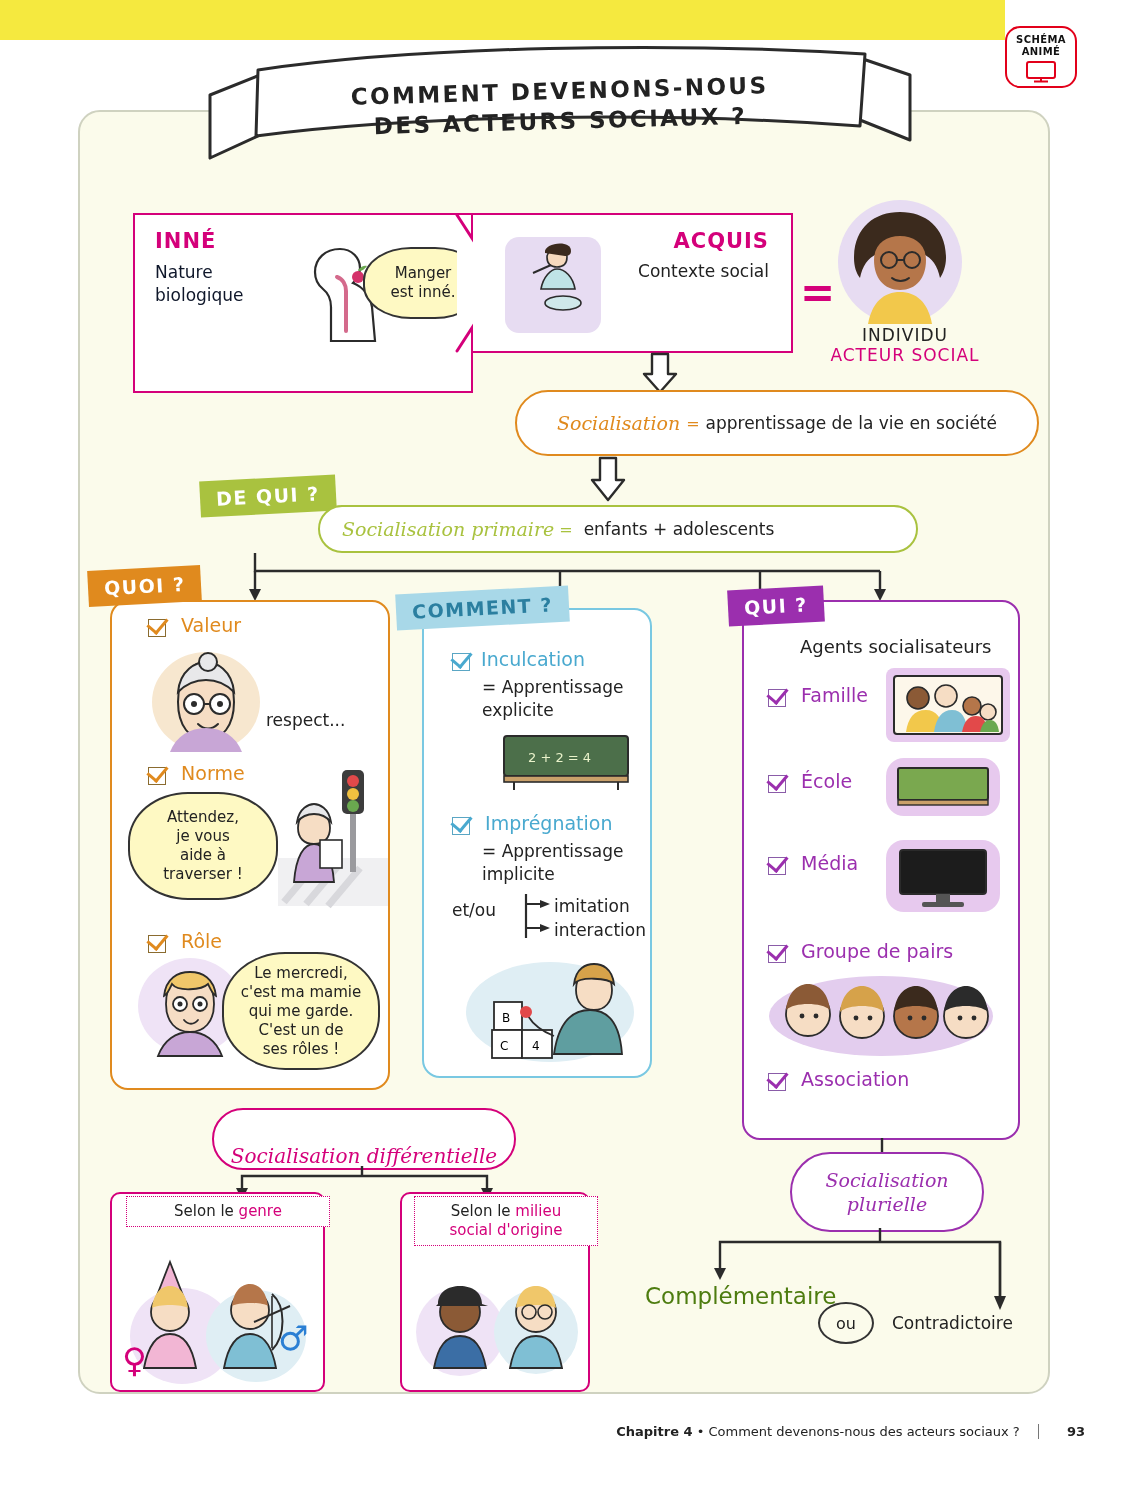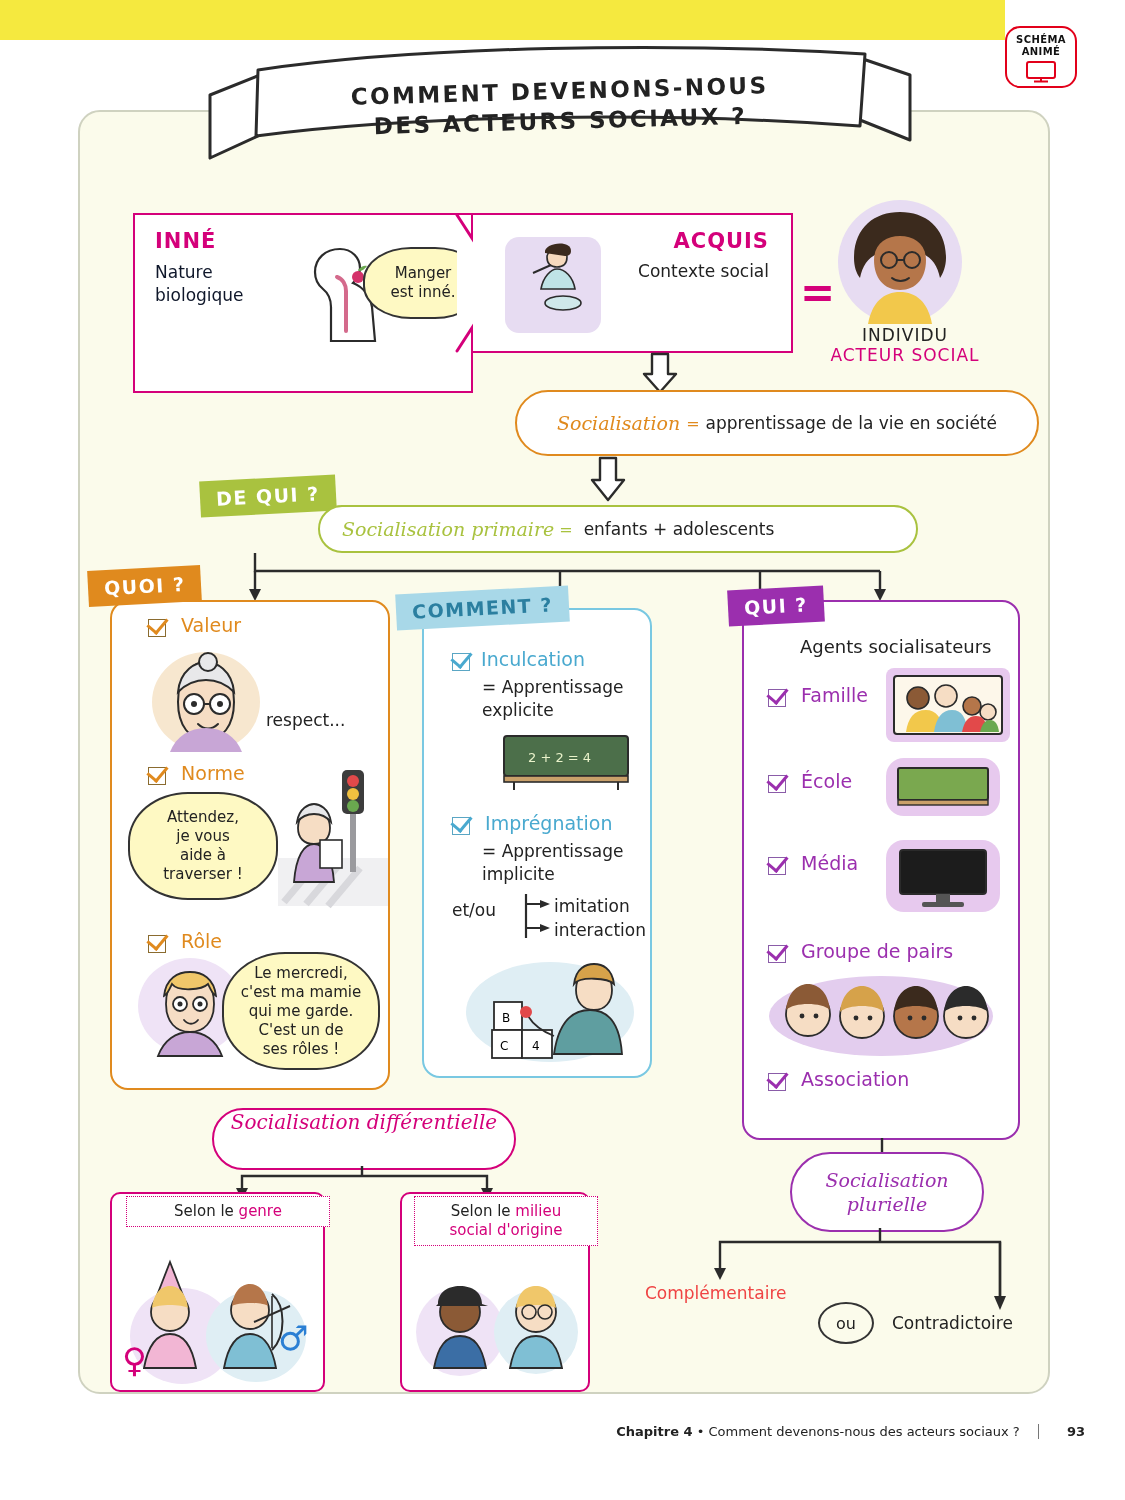--- a/index.html
+++ b/index.html
@@ -113,41 +113,41 @@
   .chk.purple{border-color:#8a5ca8;}
   .chk.purple:after{border-color:#9b2fae;}
 
   .item-label{font-size:19px;}
   .or{color:#e08a1e;} .bl{color:#49a9cf;} .pu{color:#9b2fae;}
 
   
   .cloud-diff{
     position:absolute;left:212px;top:1108px;width:300px;height:58px;
     border:2px solid #d4007a;background:#fff;border-radius:40px;
-    display:flex;align-items:flex-start;justify-content:center;
+    display:flex;align-items:flex-end;justify-content:center;
   }
   .cloud-diff .sc{font-family:"DejaVu Serif",serif;font-style:italic;color:#d4007a;font-size:20px;}
 
   .dbox{position:absolute;border:2px solid #d4007a;border-radius:10px;background:#fff;box-sizing:border-box;}
   .d1{left:110px;top:1192px;width:215px;height:200px;}
   .d2{left:400px;top:1192px;width:190px;height:200px;}
   .dlabel{
     position:absolute;background:#fff;border:1.5px dotted #d4007a;
     font-size:15px;color:#222;text-align:center;padding:5px 10px;line-height:19px;
   }
 
   
   .cloud-plur{
     position:absolute;left:790px;top:1152px;width:190px;height:76px;
     border:2px solid #9b2fae;background:#fff;border-radius:48px;
     display:flex;align-items:center;justify-content:center;text-align:center;
   }
   .cloud-plur .sc{font-family:"DejaVu Serif",serif;font-style:italic;color:#9b2fae;font-size:19px;line-height:24px;}
 
-  .comp{position:absolute;left:645px;top:1283px;font-size:17px;color:#ef4444;}
+  .comp{position:absolute;left:645px;top:1283px;font-size:23px;color:#4d7c0f;}
   .contr{position:absolute;left:892px;top:1313px;font-size:17px;color:#222;}
   .oucircle{
     position:absolute;left:818px;top:1302px;width:52px;height:38px;border:2px solid #333;border-radius:50%;
     display:flex;align-items:center;justify-content:center;font-size:16px;color:#222;
   }
 
   
   .footer{
     position:absolute;left:0;top:1424px;width:1125px;text-align:right;padding-right:40px;
     box-sizing:border-box;font-size:13px;color:#222;

